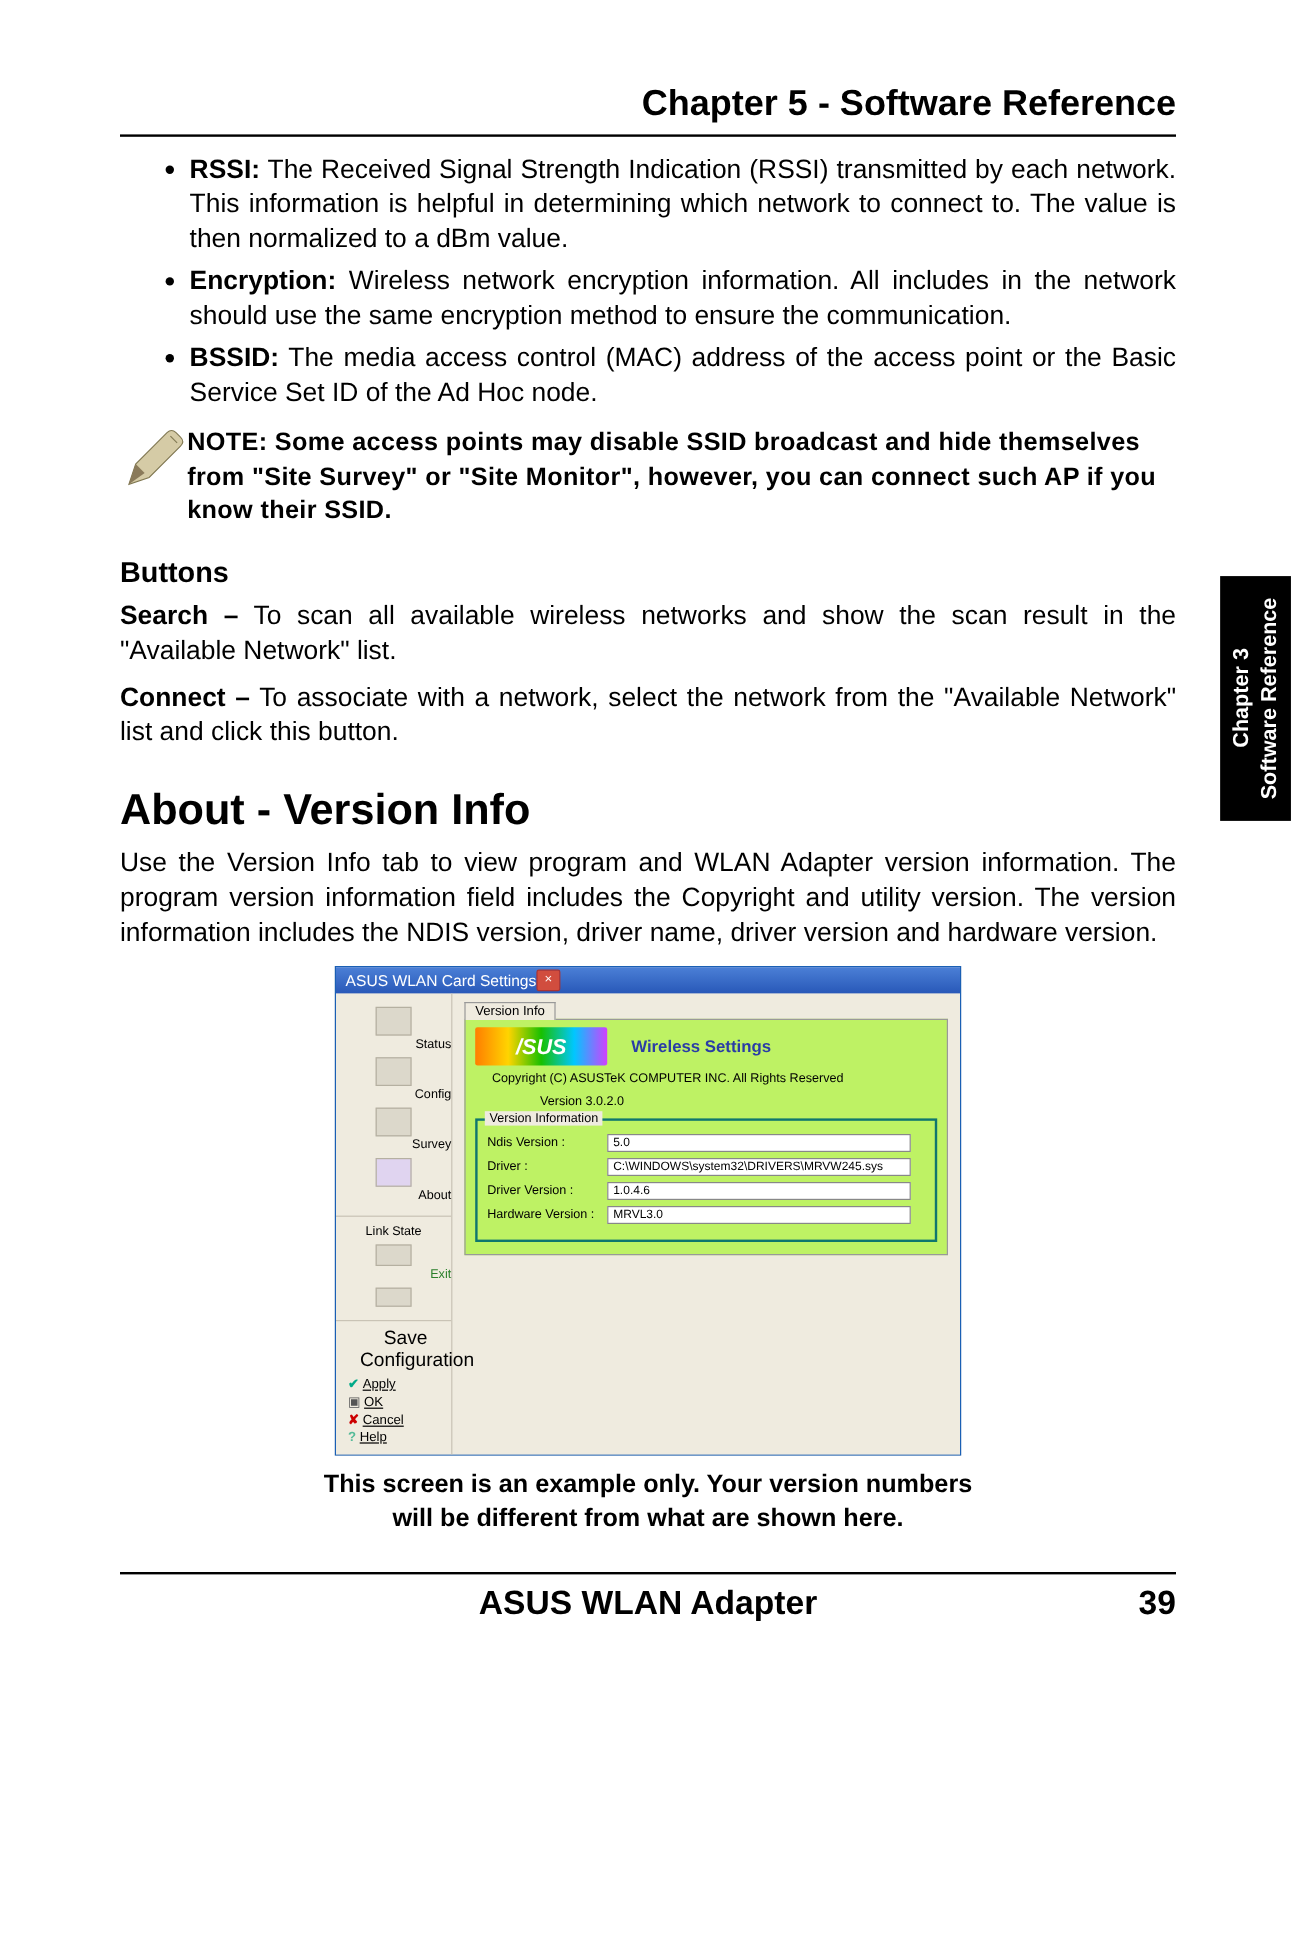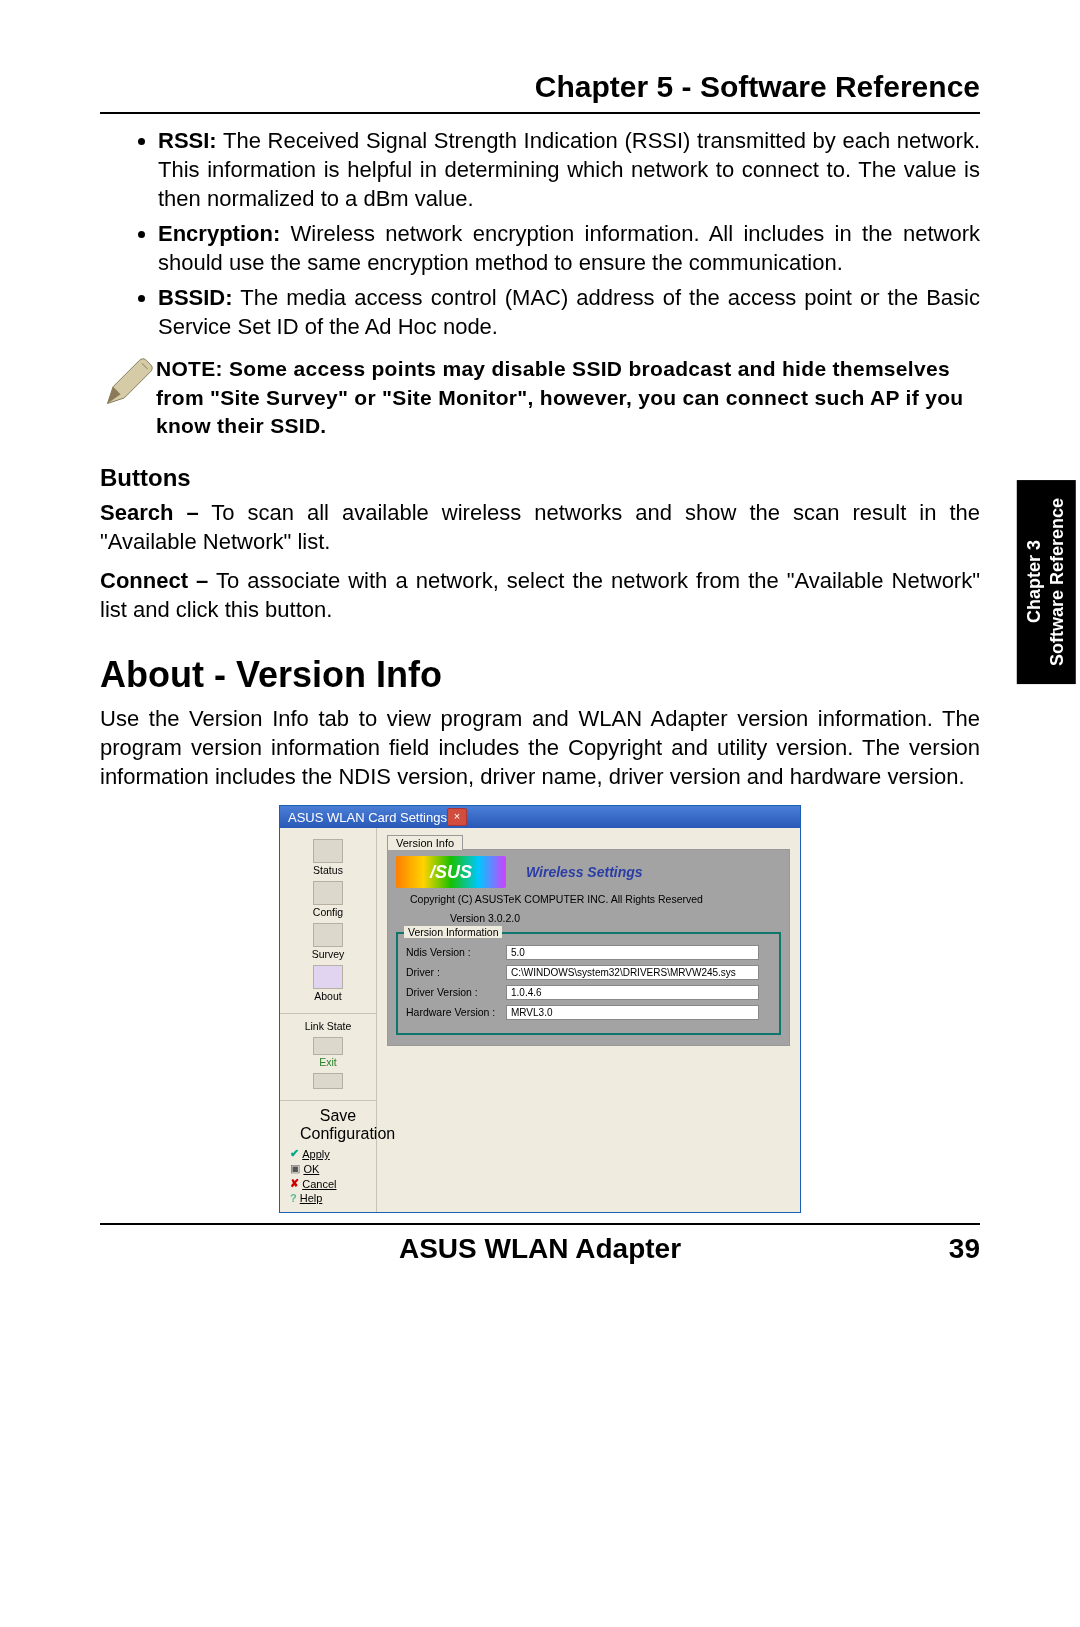--- a/index.html
+++ b/index.html
@@ -120,20 +120,21 @@
     font-size: 11px;
     position: relative;
   }
   .leftcol .group {
     border-bottom: 1px solid #c9c3b5;
     padding-bottom: 6px;
     margin-bottom: 6px;
   }
   .leftcol .nav-item {
     margin: 5px 0;
+    text-align: right;
   }
   .leftcol .nav-icon {
     width: 28px;
     height: 22px;
     margin: 0 auto 1px auto;
     background: #dcd8cb;
     border: 1px solid #b5b0a1;
   }
   .leftcol .label {
     font-size: 10.5px;
@@ -164,21 +165,21 @@
     border: 1px solid #999;
     border-bottom: none;
     padding: 1px 8px;
     font-size: 11px;
     position: relative;
     top: 1px;
   }
   .tabpanel {
     border: 1px solid #999;
     padding: 6px 8px 10px 8px;
-    background: #a3a3a3;
+    background: #bef264;
   }
   .brand-row {
     display: flex;
     align-items: center;
     gap: 20px;
     margin-bottom: 4px;
   }
   .asus-logo {
     width: 110px;
     height: 32px;
@@ -189,21 +190,20 @@
     text-align: center;
     line-height: 32px;
     letter-spacing: 0px;
     font-style: italic;
     border-radius: 2px;
   }
   .wireless-settings {
     color: #2a3da6;
     font-weight: bold;
     font-size: 14px;
-    font-style: italic;
   }
   .copyright-area {
     font-size: 10.5px;
     margin: 4px 0 6px 14px;
     line-height: 1.4;
   }
   .fieldset {
     border: 2px solid #0f766e;
     padding: 6px 20px 8px 8px;
     margin-top: 4px;
@@ -381,20 +381,24 @@
             <div class="fld-row">
               <div class="lbl">Hardware Version :</div>
               <div class="val">MRVL3.0</div>
             </div>
           </div>
         </div>
       </div>
     </div>
   </div>
 
+  <div class="caption">
+    <span>This screen is an example only. Your version numbers</span><br>
+    <span>will be different from what are shown here.</span>
+  </div>
 
   <div class="footer-line">
     <span>ASUS WLAN Adapter</span>
     <span class="pagenum">39</span>
   </div>
 
   <div class="sidetab">
     <span>Chapter 3</span><br>
     <span>Software Reference</span>
   </div>

